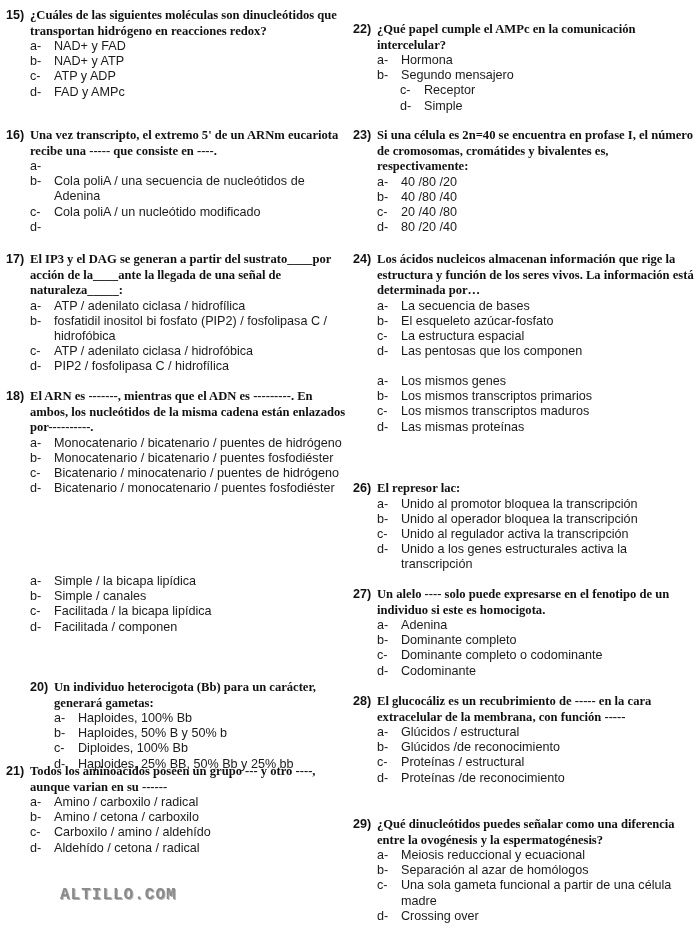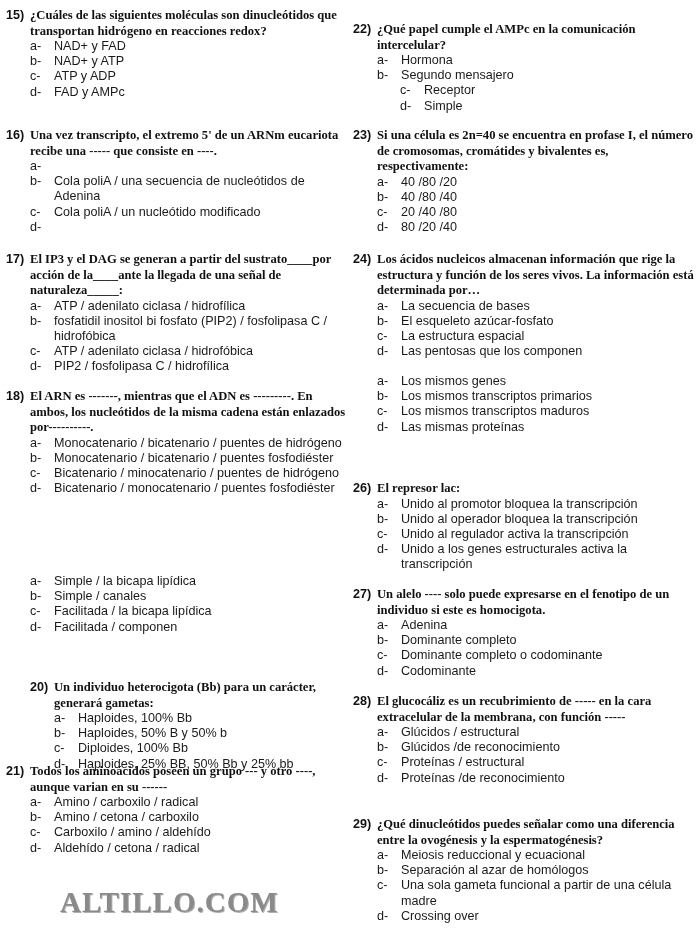--- a/index.html
+++ b/index.html
@@ -15,22 +15,22 @@
   .q-num { width: 24px; flex: none; }
   .q-text { flex: 1; font-family: Liberation Serif, serif; }
   .opts { margin: 0; padding: 0; list-style: none; }
   .opt { display: flex; font-size: 12.6px; line-height: 15.2px; padding-left: 24px; color: #1a1a1a; }
   .opt.indent { padding-left: 47px; }
   .opt-letter { width: 24px; flex: none; }
   .opt-text { flex: 1; }
   .q-sub { left: 24px; }
   .watermark {
     position: absolute; left: 60px; top: 886px;
-    font-family: Liberation Serif, serif; font-weight: bold;
-    font-size: 29px; letter-spacing: 1px; color: #8a8a8a;
+    font-family: Liberation Mono, monospace; font-weight: bold;
+    font-size: 16px; letter-spacing: 1px; color: #8a8a8a;
     text-shadow: 1px 1px 0 #b0b0b0;
   }
 </style>
 </head>
 <body>
 
 <div class="col col-left">
 
   <div class="q" style="top:8px">
     <div class="q-head">

